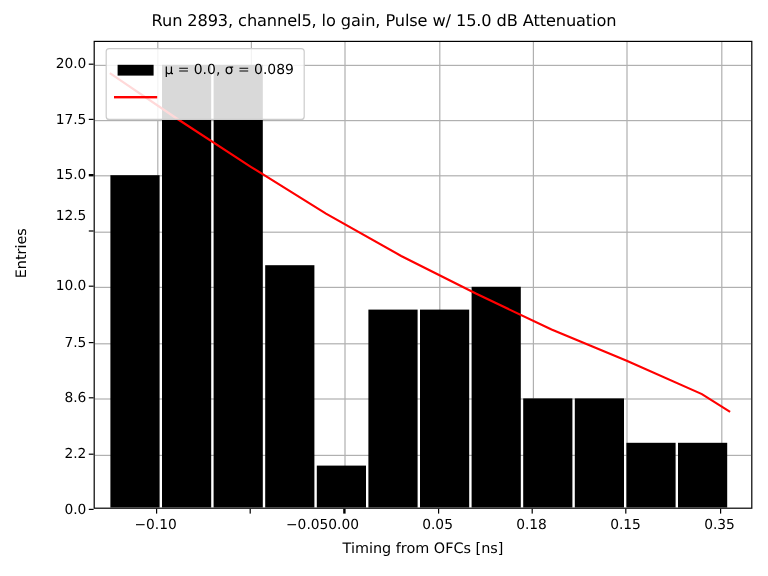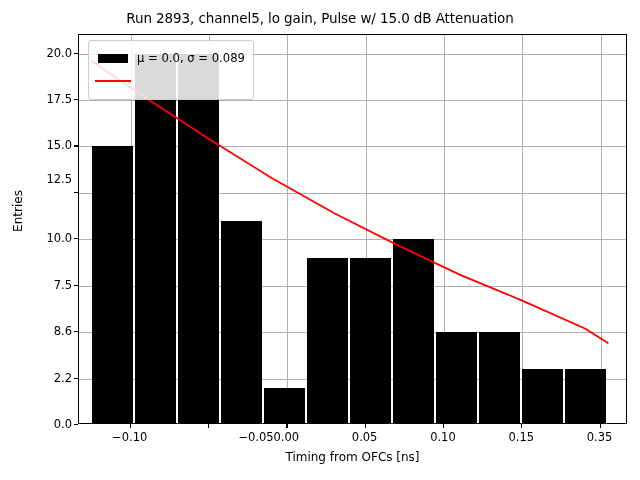--- a/index.html
+++ b/index.html
@@ -272,21 +272,21 @@
       <div class="xtick-mark" style="left: 286.639px;"></div>
       <div class="xtick-mark" style="left: 364.956px;"></div>
       <div class="xtick-mark" style="left: 443.272px;"></div>
       <div class="xtick-mark" style="left: 521.589px;"></div>
     </div>
   <div id="xtick-labels">
       <div class="xtick-label" style="left: 51.689px;">−0.10</div>
       <div class="xtick-label" style="left: 130.006px; margin-left: 48px;">−0.05</div>
       <div class="xtick-label" style="left: 208.322px;">0.00</div>
       <div class="xtick-label" style="left: 286.639px;">0.05</div>
-      <div class="xtick-label" style="left: 364.956px;">0.10</div>
+      <div class="xtick-label" style="left: 364.956px;">0.18</div>
       <div class="xtick-label" style="left: 443.272px;">0.15</div>
       <div class="xtick-label" style="left: 521.589px;">0.35</div>
     </div>
 
   <div id="xlabel">Timing from OFCs [ns]</div>
   <div id="ylabel">Entries</div>
 
   <div id="legend">
     <div class="legend-row">
       <div class="legend-key">

